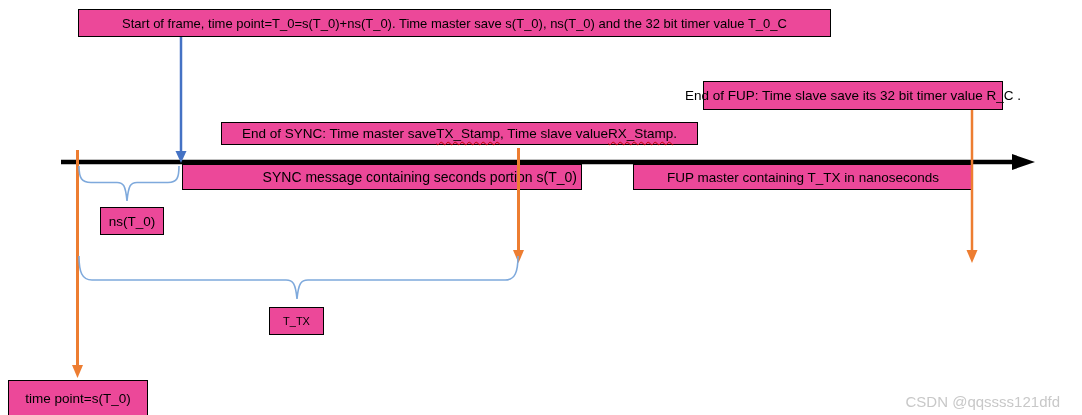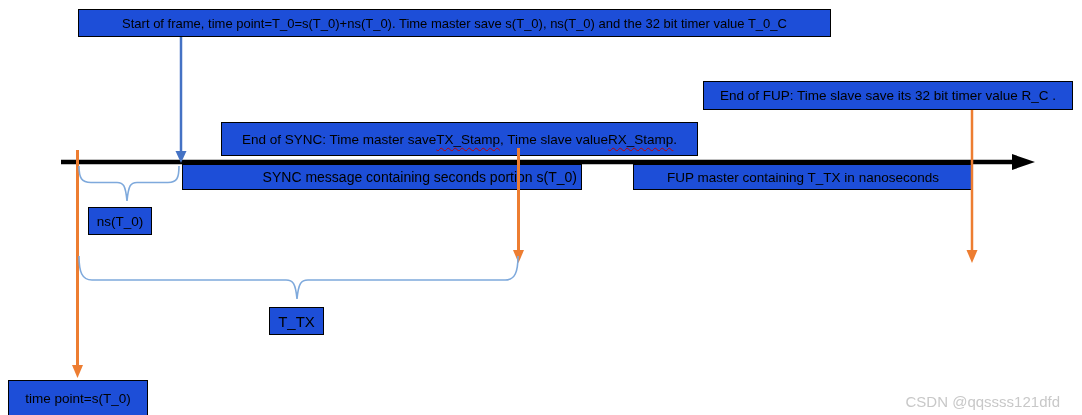--- a/index.html
+++ b/index.html
@@ -6,38 +6,38 @@
   #canvas{
     position:relative;
     width:1082px;height:415px;
     background:#ffffff;
     font-family:"Liberation Sans", sans-serif;
     overflow:hidden;
   }
   .note{
     position:absolute;
     box-sizing:border-box;
-    background:#1d4ed8;
+    background:#ec4899;
     border:1px solid #000000;
     display:flex;
     align-items:center;
     justify-content:center;
     white-space:nowrap;
     font-size:13px;
     color:#000000;
     z-index:2;
     padding:0 4px;
   }
   #box-start-of-frame{left:78px;top:9px;width:753px;height:28px;}
-  #box-end-of-fup{left:703px;top:81px;width:370px;height:29px;font-size:13.5px;align-items:center;}
-  #box-end-of-sync{left:221px;top:122px;width:477px;height:34px;font-size:13.5px;}
+  #box-end-of-fup{left:703px;top:81px;width:300px;height:29px;font-size:13.5px;align-items:center;}
+  #box-end-of-sync{left:221px;top:122px;width:477px;height:23px;font-size:13.5px;}
   #box-sync-message{left:182px;top:164px;width:400px;height:26px;font-size:14px;justify-content:flex-end;}
   #box-fup-message{left:633px;top:164px;width:340px;height:26px;font-size:13.5px;}
-  #box-ns-t0{left:88px;top:207px;width:64px;height:28px;font-size:13.5px;}
-  #box-t-tx{left:269px;top:307px;width:55px;height:28px;font-size:15px;}
+  #box-ns-t0{left:100px;top:207px;width:64px;height:28px;font-size:13.5px;}
+  #box-t-tx{left:269px;top:307px;width:55px;height:28px;font-size:11px;}
   #box-time-point{left:8px;top:380px;width:140px;height:36px;font-size:13.5px;}
   .misspell{
     text-decoration:underline wavy #c00000;
     text-decoration-thickness:1px;
     text-underline-offset:3px;
   }
   #diagram-svg{
     position:absolute;left:0;top:0;z-index:5;
     pointer-events:none;
   }

